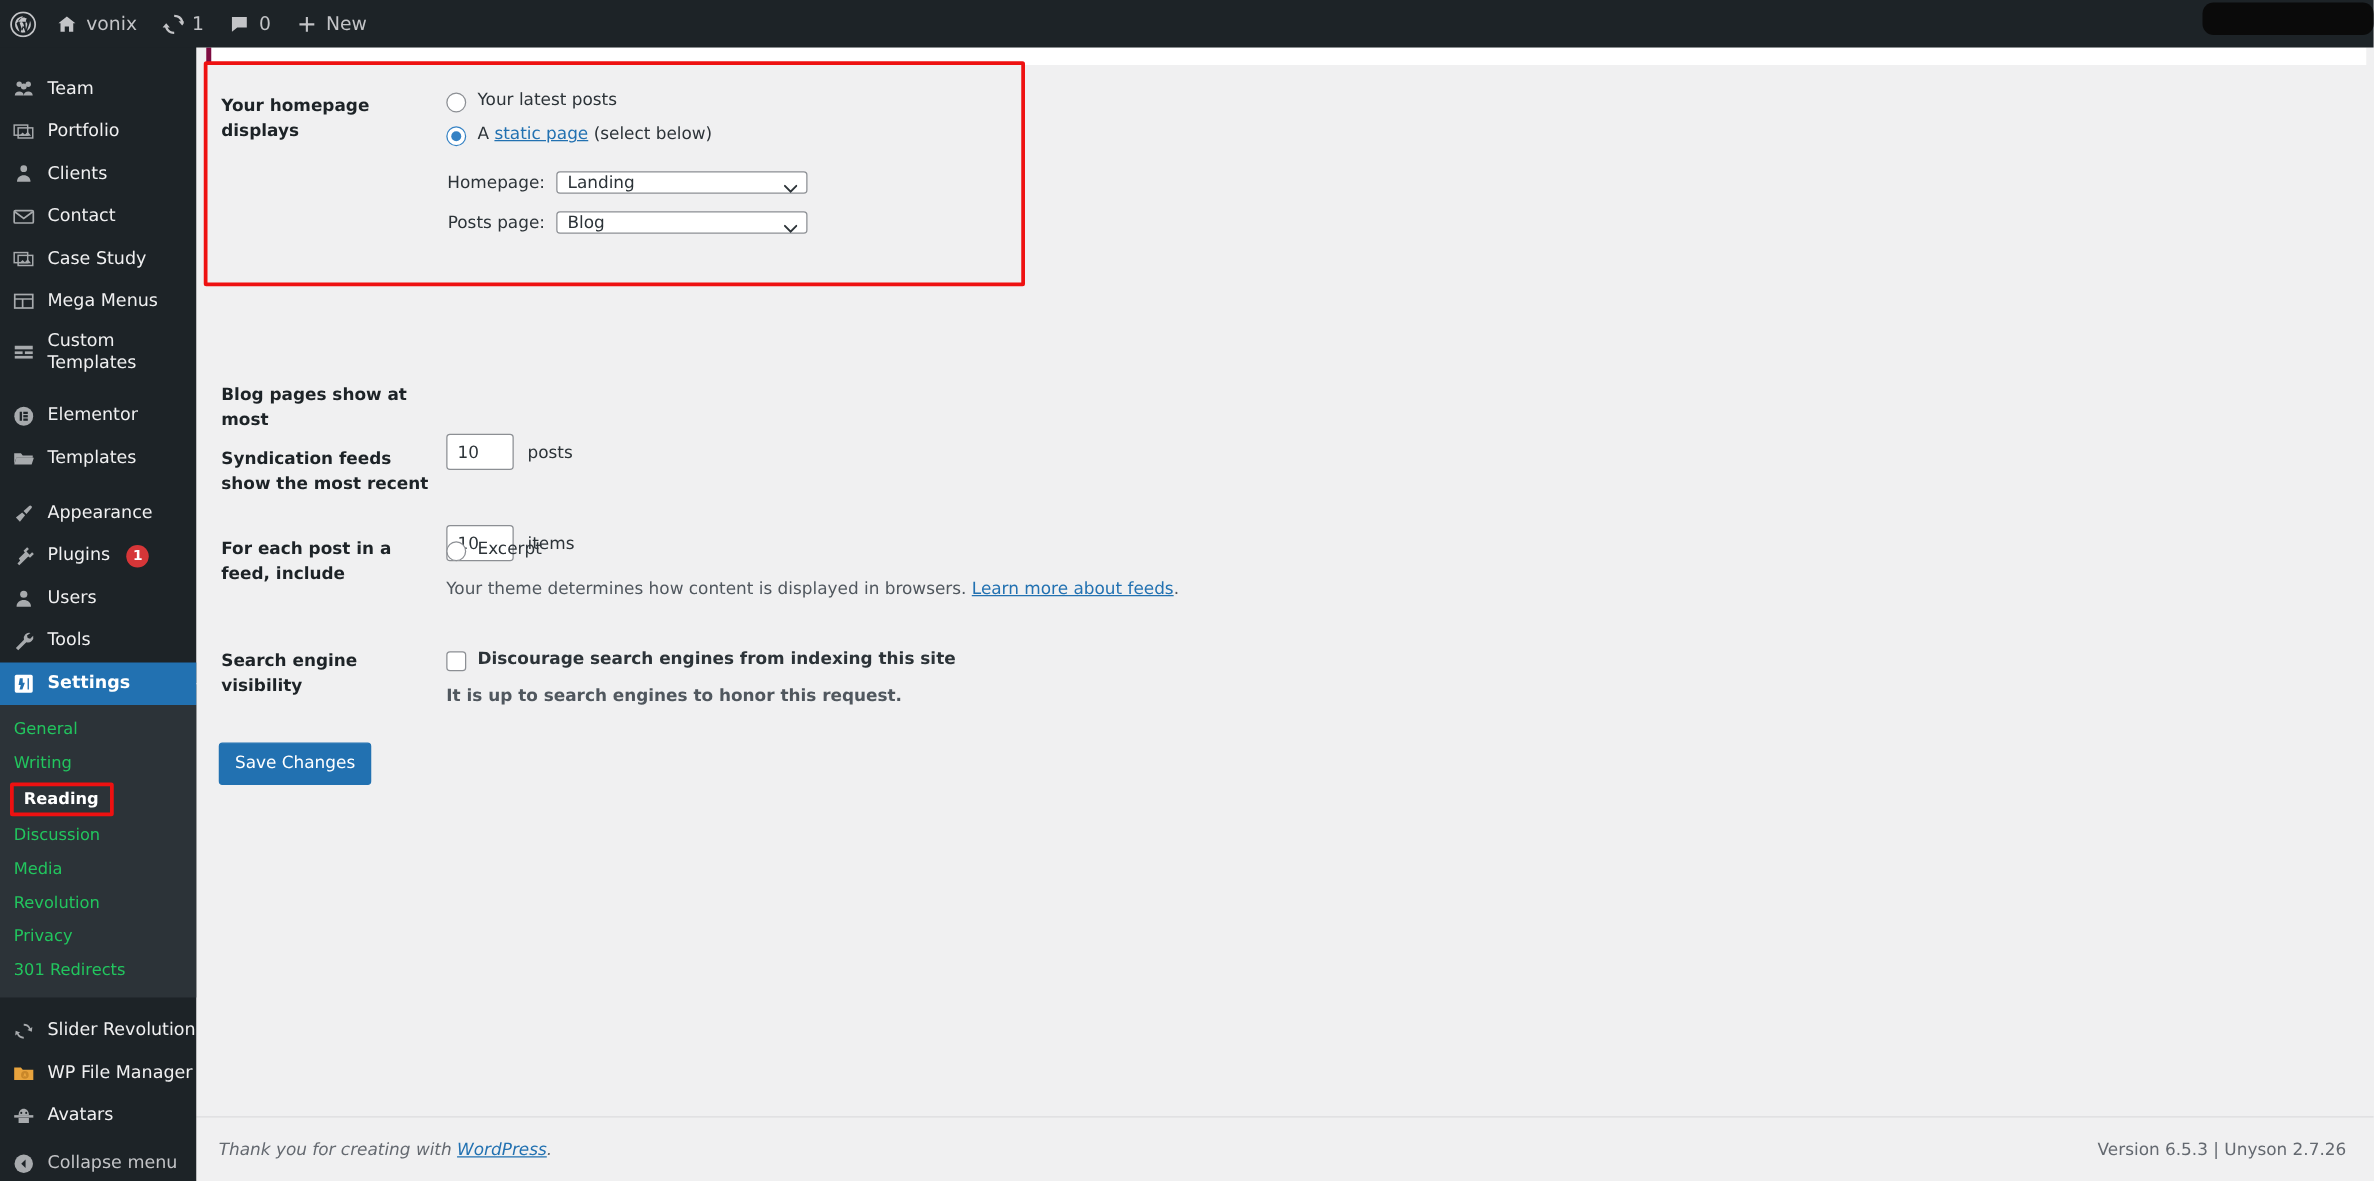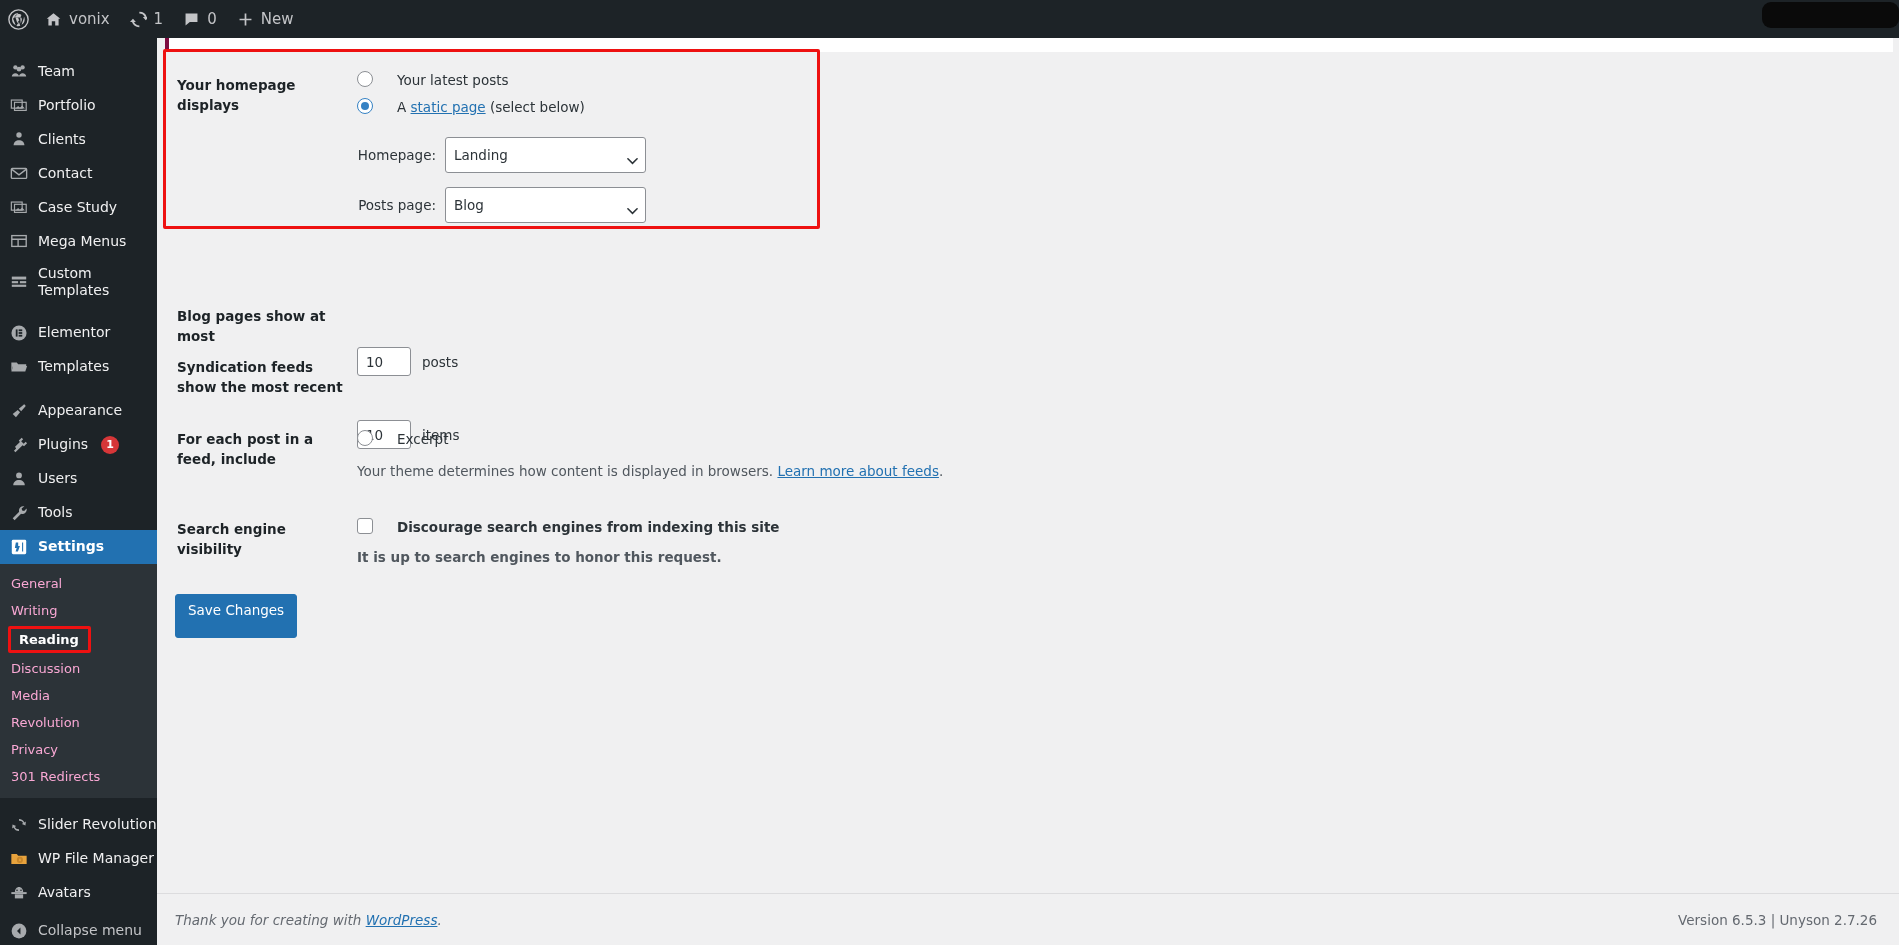--- a/index.html
+++ b/index.html
@@ -94,21 +94,21 @@
     padding: 0 5px;
     display: inline-flex; align-items: center; justify-content: center;
     margin-left: 4px;
   }
   #submenu {
     background: #2c3338;
     padding: 6px 0 8px 0;
   }
   .submenu-item {
     display: block;
-    color: #f9a8d4;
+    color: #22c55e;
     text-decoration: none;
     font-size: 13px;
     padding: 6px 0 6px 11px;
     position: relative;
   }
   .submenu-item.current {
     color: #fff;
     font-weight: 700;
   }
   .submenu-item.highlighted {
@@ -152,22 +152,22 @@
     position: absolute;
     font-size: 13.5px;
     font-weight: 700;
     color: #1d2327;
     line-height: 1.45;
     width: 172px;
   }
   .row-field { position: absolute; }
 
   .radio-line {
-    display: flex; align-items: flex-start;
-    gap: 24px;
+    display: flex; align-items: flex-end;
+    gap: 9px;
     font-size: 13.5px;
     color: #2c3338;
     margin-bottom: 8px;
     line-height: 1.4;
   }
   .radio {
     width: 16px; height: 16px; min-width: 16px;
     border: 1px solid #8c8f94;
     border-radius: 50%;
     background: #fff;
@@ -197,21 +197,21 @@
     gap: 9px;
     margin-bottom: 14px;
   }
   .select-label {
     font-size: 13.5px;
     color: #2c3338;
     width: 79px;
     text-align: right;
   }
   .select-box {
-    width: 201px; height: 36px;
+    width: 201px; height: 18px;
     border: 1px solid #8c8f94;
     border-radius: 3px;
     background: #fff;
     display: flex; align-items: center;
     padding: 0 8px;
     font-size: 13.5px;
     color: #2c3338;
     position: relative;
   }
   .select-box .chev {
@@ -239,21 +239,21 @@
     line-height: 1.5;
   }
 
   #save-button {
     position: absolute;
     background: #2271b1;
     color: #fff;
     border: 1px solid #2271b1;
     border-radius: 3px;
     font-size: 13.5px;
-    padding: 6px 12px 17px 12px;
+    padding: 6px 12px 7px 12px;
     cursor: pointer;
     font-family: inherit;
     line-height: 1.4;
   }
 
   
   #footer {
     position: absolute;
     bottom: 0; left: 157px;
     width: 1742px; height: 52px;

